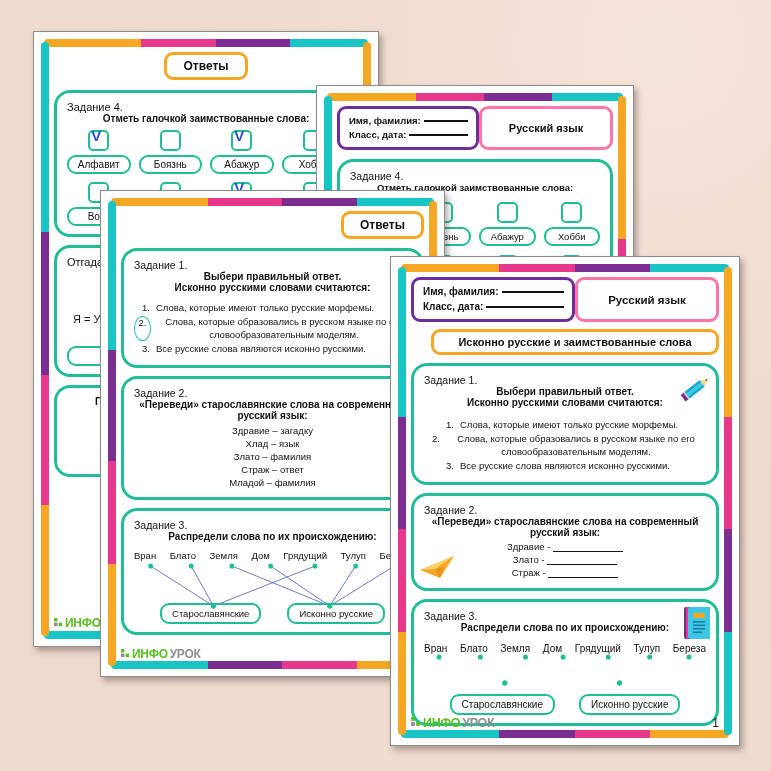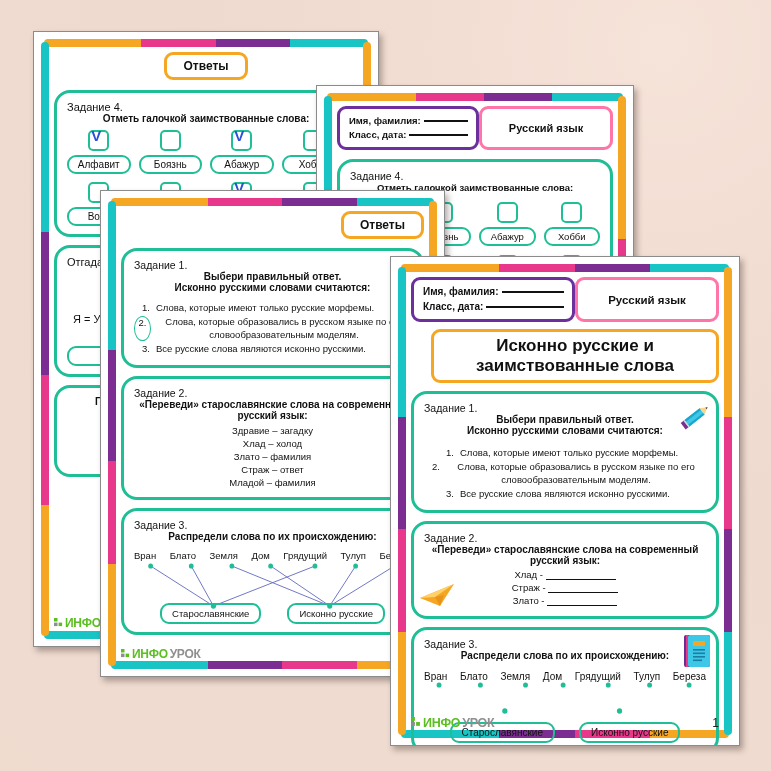--- a/index.html
+++ b/index.html
@@ -387,21 +387,21 @@
               <span class="txt">Все русские слова являются исконно русскими.</span>
             </li>
         </ul>
       </div>
       <div class="panel">
         <div class="ttl" style="font-size:10.5px;">Задание 2.</div>
         <div class="sub" style="font-size:10px;">«Переведи» старославянские слова на современный</div>
         <div class="sub" style="font-size:10px;">русский язык:</div>
         <div style="margin-top:4px;">
           <div class="pairline"><span>Здравие</span> <span>–</span> <span>загадку</span></div>
-          <div class="pairline"><span>Хлад</span> <span>–</span> <span>холод</span></div>
+          <div class="pairline"><span>Хлад</span> <span>–</span> <span>язык</span></div>
           <div class="pairline"><span>Злато</span> <span>–</span> <span>фамилия</span></div>
           <div class="pairline"><span>Страж</span> <span>–</span> <span>ответ</span></div>
           <div class="pairline"><span>Младой</span> <span>–</span> <span>фамилия</span></div>
         </div>
       </div>
       <div class="panel">
         <div class="ttl" style="font-size:10.5px;">Задание 3.</div>
         <div class="sub" style="font-size:10px;">Распредели слова по их происхождению:</div>
         <div class="sortwrap" style="height:74px;margin-top:8px;">
           <svg class="links" viewBox="0 0 300 74" preserveAspectRatio="none">
@@ -488,21 +488,21 @@
               <span>Имя, фамилия:</span>
               <span class="rule"></span>
             </div>
           <div class="ln">
               <span>Класс, дата:</span>
               <span class="rule"></span>
             </div>
         </div>
         <div class="subjbox" style="font-size:11.5px;width:118px;">Русский язык</div>
       </div>
-      <div class="titlebox" style="font-size:17px;margin-left:20px;">Исконно русские и заимствованные слова</div>
+      <div class="titlebox" style="font-size:11px;margin-left:20px;">Исконно русские и заимствованные слова</div>
 
       <div class="panel">
         <svg class="deco" width="34" height="34" viewBox="0 0 34 34" style="right:4px;top:6px;">
           <g transform="rotate(-38 17 17)">
             <rect x="6" y="13" width="20" height="8" fill="#3ec8e8"></rect>
             <rect x="6" y="13" width="20" height="2.2" fill="#1aa6cc"></rect>
             <rect x="6" y="18.8" width="20" height="2.2" fill="#1aa6cc"></rect>
             <polygon points="26,13 33,17 26,21" fill="#f7d58a"></polygon>
             <polygon points="31,16 33,17 31,18" fill="#3a3a3a"></polygon>
             <rect x="2" y="13" width="4" height="8" fill="#7b2d92"></rect>
@@ -531,23 +531,23 @@
       <div class="panel">
         <svg class="deco" width="40" height="30" viewBox="0 0 40 30" style="left:4px;bottom:6px;">
           <polygon points="2,18 36,4 22,26" fill="#f5a623"></polygon>
           <polygon points="2,18 36,4 17,17" fill="#ffd166"></polygon>
           <polygon points="17,17 22,26 26,15" fill="#e8941a"></polygon>
         </svg>
         <div class="ttl" style="font-size:10.5px;">Задание 2.</div>
         <div class="sub" style="font-size:10px;">«Переведи» старославянские слова на современный</div>
         <div class="sub" style="font-size:10px;">русский язык:</div>
         <div style="margin-top:3px;">
-          <div class="pairline"><span>Хлад</span> <span>-</span> <span class="blank"></span></div>
+          <div class="pairline"><span>Здравие</span> <span>-</span> <span class="blank"></span></div>
+          <div class="pairline"><span>Злато</span> <span>-</span> <span class="blank"></span></div>
           <div class="pairline"><span>Страж</span> <span>-</span> <span class="blank"></span></div>
-          <div class="pairline"><span>Злато</span> <span>-</span> <span class="blank"></span></div>
         </div>
       </div>
 
       <div class="panel">
         <svg class="deco" width="28" height="34" viewBox="0 0 28 34" style="right:5px;top:4px;">
           <rect x="1" y="1" width="26" height="32" rx="2" fill="#6b2d8f"></rect>
           <rect x="5" y="1" width="22" height="32" rx="2" fill="#3ec8e8"></rect>
           <rect x="3" y="1" width="2" height="32" fill="#e8388c"></rect>
           <rect x="10" y="7" width="12" height="5" rx="1" fill="#f5a623"></rect>
           <rect x="10" y="15" width="12" height="1.6" fill="#1a7ea3"></rect>

